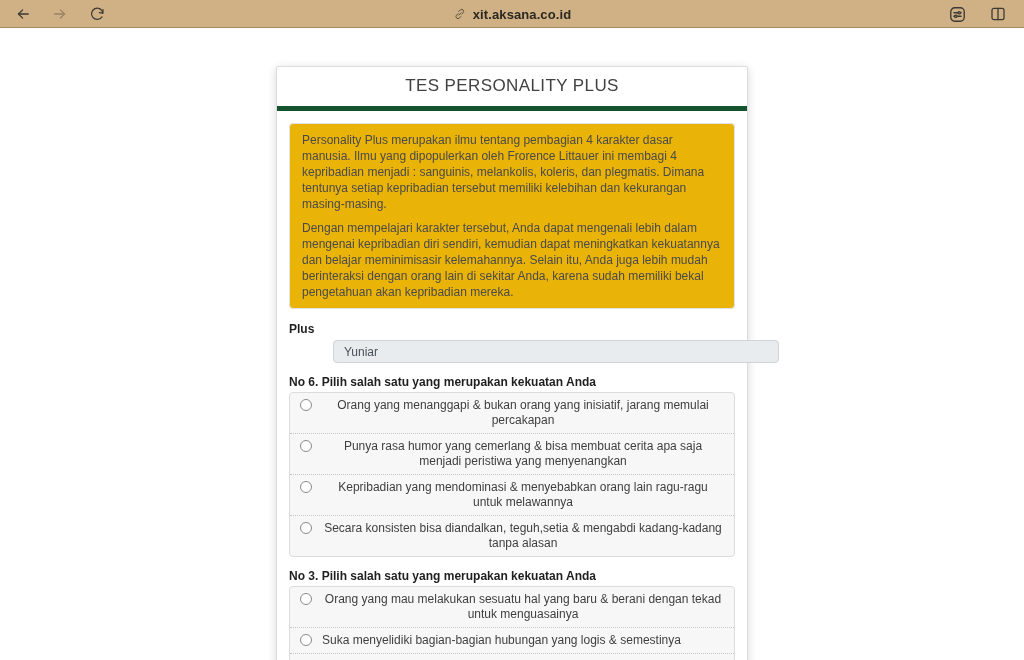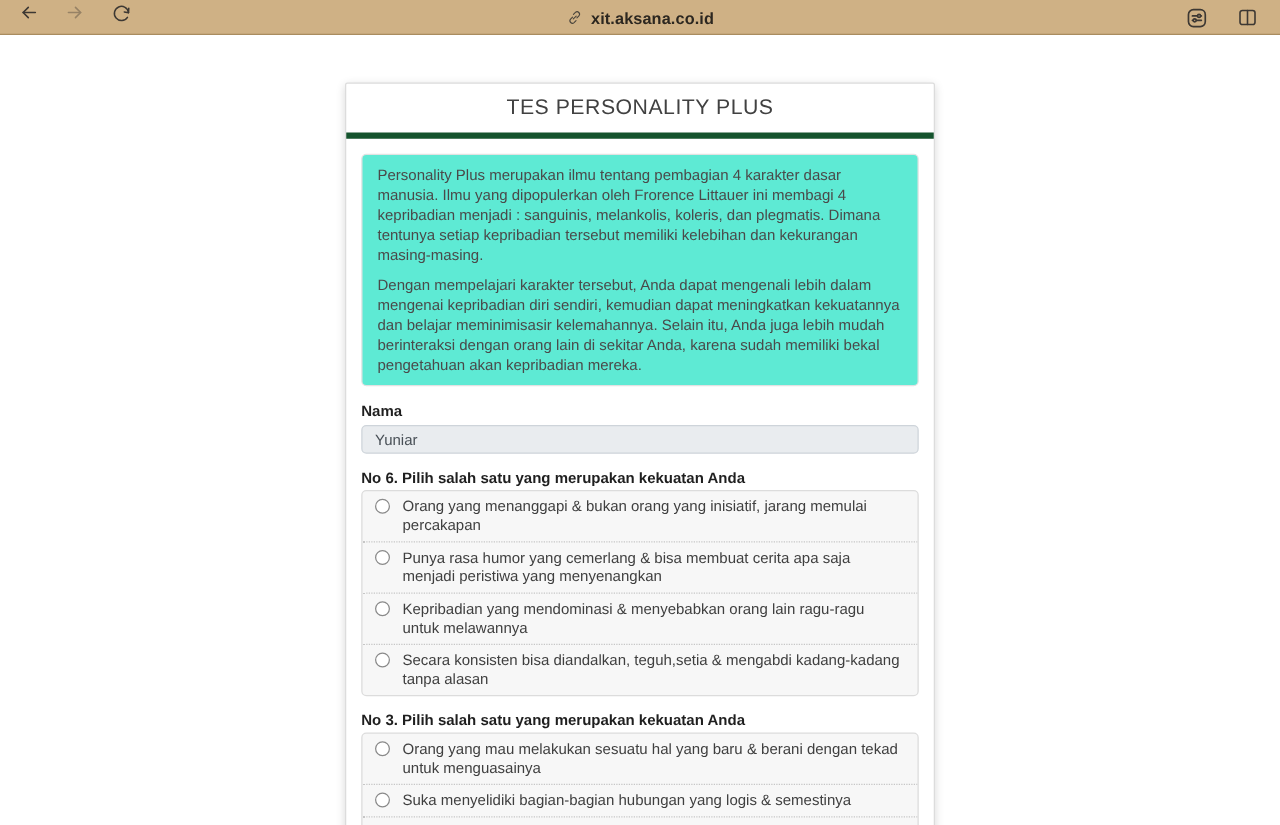--- a/index.html
+++ b/index.html
@@ -1,53 +1,53 @@
 <!DOCTYPE html>
 <html><head>
 <meta charset="utf-8">
 <style>
   * { margin:0; padding:0; box-sizing:border-box; }
   html,body { width:1024px; height:660px; overflow:hidden; background:#fff;
     font-family:"Liberation Sans", sans-serif; }
 
   
   .toolbar { position:relative; height:28px; background:#cfb185;
-    border-bottom:1px solid #a98c5f; display:flex; align-items:flex-start; }
+    border-bottom:1px solid #a98c5f; display:flex; align-items:center; }
   .nav-group { display:flex; align-items:center; gap:17px; padding-left:13px; }
   .tb-btn { width:20px; height:20px; display:flex; align-items:center; justify-content:center;
     cursor:pointer; }
   .tb-btn svg { stroke:#3d3833; fill:none; stroke-width:1.7; stroke-linecap:round; stroke-linejoin:round; }
   .tb-btn.disabled svg { opacity:.38; }
   .url-box { position:absolute; left:50%; top:0; transform:translateX(-50%); height:28px;
     display:flex; align-items:center; gap:6px; }
   .url-box svg { stroke:#4a443b; fill:none; stroke-width:1.5; stroke-linecap:round; }
   .url-text { font-size:13px; font-weight:600; color:#2c2archive720; color:#2c2720; letter-spacing:.1px; }
   .right-group { position:absolute; right:0; top:0; height:28px; display:flex; align-items:center;
     gap:21px; padding-right:16px; }
 
   
   .card { width:472px; margin:38px auto 0; background:#fff; border:1px solid #dcdcdc;
     border-radius:2px; box-shadow:0 2px 8px rgba(0,0,0,.16); }
   .card-header { padding:9px 12px 10px; border-bottom:5px solid #14532d; text-align:center; }
   .card-title { font-size:17px; font-weight:400; color:#414141; letter-spacing:.4px; }
   .card-body { padding:12px; }
 
-  .intro { border:1px solid #e2e2e2; border-radius:4px; background:#5eead4;
+  .intro { border:1px solid #e2e2e2; border-radius:4px; background:#eab308;
     padding:8px 12px; font-size:12px; line-height:16px; color:#4a4a4a; }
   .intro p + p { margin-top:8px; }
 
   .field-label { font-size:12px; line-height:14px; font-weight:bold; color:#1f1f1f;
     margin:13px 0 4px; }
   .name-input { display:block; width:100%; height:23px; background:#e9ecef;
     border:1px solid #ced4da; border-radius:4px; padding:0 10px; font-size:12px;
-    color:#495057; font-family:inherit; }
+    color:#495057; font-family:inherit;margin-left:44px; }
 
   .q-label { font-size:12px; line-height:14px; font-weight:bold; color:#1f1f1f;
     margin:12px 0 3px; }
-  .q-box { border:1px solid #dcdcdc; border-radius:4px; background:#f7f7f7; overflow:hidden; }
+  .q-box { border:1px solid #dcdcdc; border-radius:4px; background:#f7f7f7; overflow:hidden;text-align:center; }
   .opt { display:flex; align-items:flex-start; gap:10px; padding:5px 10px;
     font-size:12px; line-height:15px; color:#3f3f3f; cursor:pointer; }
   .opt + .opt { border-top:1px dotted #c6c6c6; }
   .radio { width:12px; height:12px; border:1px solid #8a8a8a; border-radius:50%;
     background:#fff; flex:0 0 auto; margin-top:1px; }
 </style>
 </head>
 <body>
 
 <div class="toolbar">
@@ -104,21 +104,21 @@
   <div class="card-header">
     <div class="card-title">TES PERSONALITY PLUS</div>
   </div>
   <div class="card-body">
 
     <div class="intro">
       <p>Personality Plus merupakan ilmu tentang pembagian 4 karakter dasar manusia. Ilmu yang dipopulerkan oleh Frorence Littauer ini membagi 4 kepribadian menjadi : sanguinis, melankolis, koleris, dan plegmatis. Dimana tentunya setiap kepribadian tersebut memiliki kelebihan dan kekurangan masing-masing.</p>
       <p>Dengan mempelajari karakter tersebut, Anda dapat mengenali lebih dalam mengenai kepribadian diri sendiri, kemudian dapat meningkatkan kekuatannya dan belajar meminimisasir kelemahannya. Selain itu, Anda juga lebih mudah berinteraksi dengan orang lain di sekitar Anda, karena sudah memiliki bekal pengetahuan akan kepribadian mereka.</p>
     </div>
 
-    <div class="field-label">Nama</div>
+    <div class="field-label">Plus</div>
     <input class="name-input" type="text" readonly="" value="Yuniar" style="">
 
     <div>
   <div>
     <div class="q-label">No 6. Pilih salah satu yang merupakan kekuatan Anda</div>
     <div class="q-box">
   <div class="opt">
     <span class="radio"></span>
     <span>Orang yang menanggapi &amp; bukan orang yang inisiatif, jarang memulai percakapan</span>
   </div>

